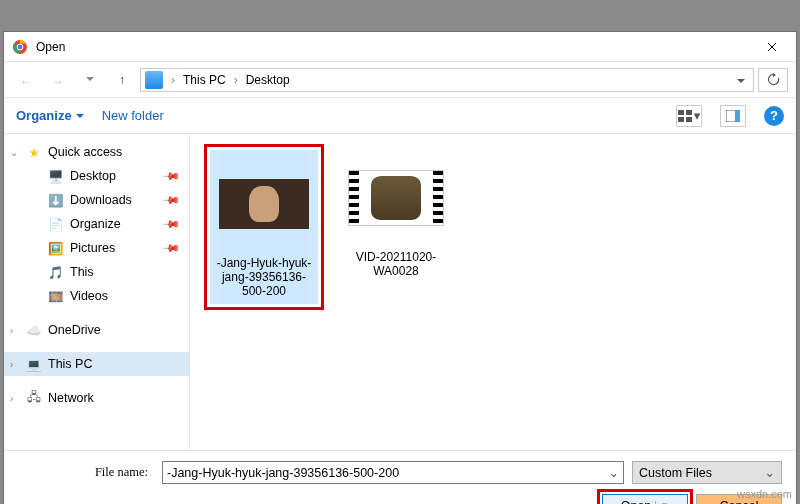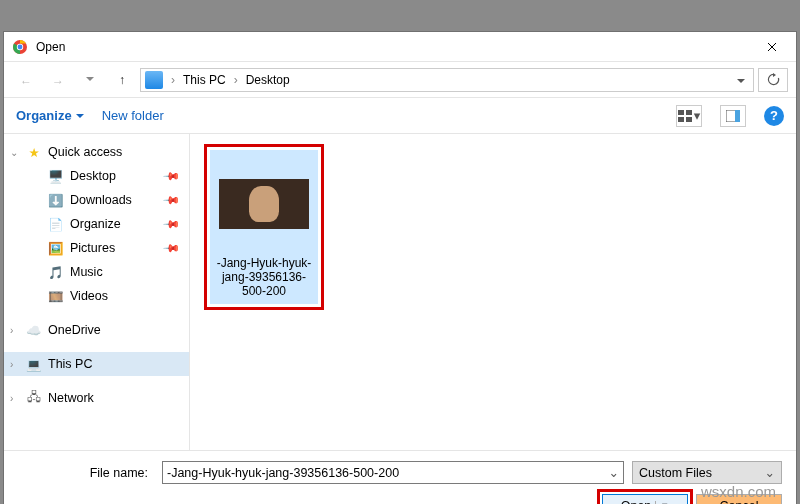--- a/index.html
+++ b/index.html
@@ -57,30 +57,30 @@
 .img-thumb .face { width: 30px; height: 36px; background: #c9a07a; border-radius: 40% 40% 30% 30%; }
 
 .video-thumb { width: 96px; height: 56px; background: #fff; border: 1px solid #ccc; position: relative; display:flex; align-items:center; justify-content:center; }
 .video-thumb::before, .video-thumb::after { content:""; position:absolute; top:0; bottom:0; width:10px; background: repeating-linear-gradient(#000 0 4px,#fff 4px 8px); }
 .video-thumb::before { left:0; }
 .video-thumb::after { right:0; }
 .video-thumb .face2 { width: 50px; height: 44px; background: linear-gradient(#6b5a3a,#4a3a25); border-radius: 20%; }
 
 .footer { border-top: 1px solid #e5e5e5; padding: 10px 14px 12px; display:flex; flex-direction:column; gap:10px; font-size: 12.5px; }
 .footer .row1 { display:flex; align-items:center; gap:8px; }
-.footer .row1 .label { width: 130px; text-align: right; margin-right: 6px; }
+.footer .row1 .label { width: 130px; text-align: right; margin-right: 6px; font-family: Liberation Serif, serif; }
 .footer .row1 .fname-box { flex: 1; height: 23px; border: 1px solid #7a7a7a; display:flex; align-items:center; padding: 0 4px; }
 .footer .row1 .fname-box .val { flex:1; }
 .footer .row1 .fname-box .dd { color:#555; }
 .footer .row1 .filter-box { width: 150px; height: 23px; border: 1px solid #adadad; background: #e1e1e1; display:flex; align-items:center; padding: 4px 6px; }
 .footer .row1 .filter-box .dd { margin-left:auto; color:#555; }
 .footer .row2 { display:flex; justify-content:flex-end; gap:8px; align-items:center; }
 .btn { width: 86px; height: 24px; border: 1px solid #adadad; background: #fdba74; display:flex; align-items:center; justify-content:center; gap:4px; }
 .btn.primary-frame { outline: 3px solid #d40000; outline-offset: 2px; background: #e5f1fb; border-color: #0078d7; }
-.watermark { position:absolute; bottom:4px; right:24px; font-size: 15px; color: #999; }
+.watermark { position:absolute; bottom:4px; right:8px; font-size: 11px; color: #999; }
 </style>
 </head>
 <body>
 
 <div class="window">
 
   <div class="titlebar">
     <span class="chrome-ico">
       <svg viewBox="0 0 16 16">
           <circle cx="8" cy="8" r="7" fill="#ea4335"></circle>
@@ -174,21 +174,21 @@
           <span>Organize</span>
           <span class="pin">📌</span>
         </div>
       <div class="item sub">
           <span class="icon-sm">🖼️</span>
           <span>Pictures</span>
           <span class="pin">📌</span>
         </div>
       <div class="item sub">
           <span class="icon-sm">🎵</span>
-          <span>Music</span>
+          <span>This</span>
         </div>
       <div class="item sub">
           <span class="icon-sm">🎞️</span>
           <span>Videos</span>
         </div>
       <div class="sep"></div>
       <div class="item">
           <span class="exp">›</span>
           <span class="icon-sm cloud">☁️</span>
           <span>OneDrive</span>
@@ -211,20 +211,28 @@
       <div class="file selected-frame">
         <div class="inner">
           <div class="thumb">
               <div class="img-thumb">
                 <div class="face"></div>
               </div>
             </div>
           <span>-Jang-Hyuk-hyuk-jang-39356136-500-200</span>
         </div>
       </div>
+      <div class="file">
+        <div class="thumb">
+            <div class="video-thumb">
+              <div class="face2"></div>
+            </div>
+          </div>
+        <span>VID-20211020-WA0028</span>
+      </div>
     </div>
   </div>
 
   <div class="footer">
     <div class="row1">
       <span class="label">File name:</span>
       <div class="fname-box">
         <span class="val">-Jang-Hyuk-hyuk-jang-39356136-500-200</span>
         <span class="dd">⌄</span>
       </div>

